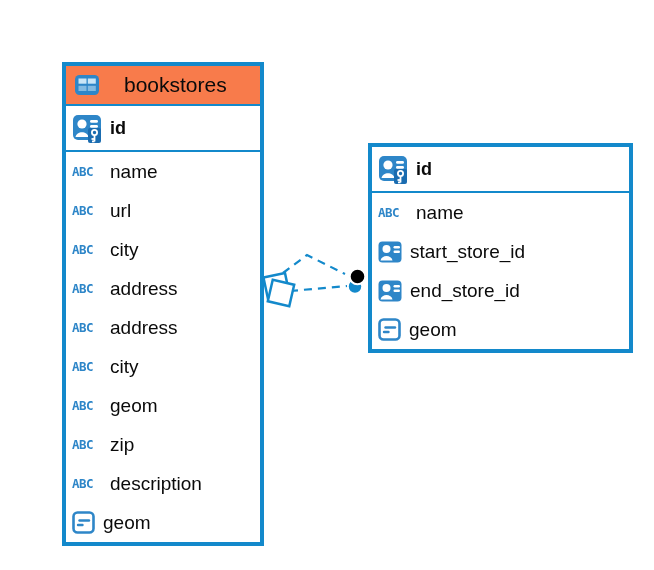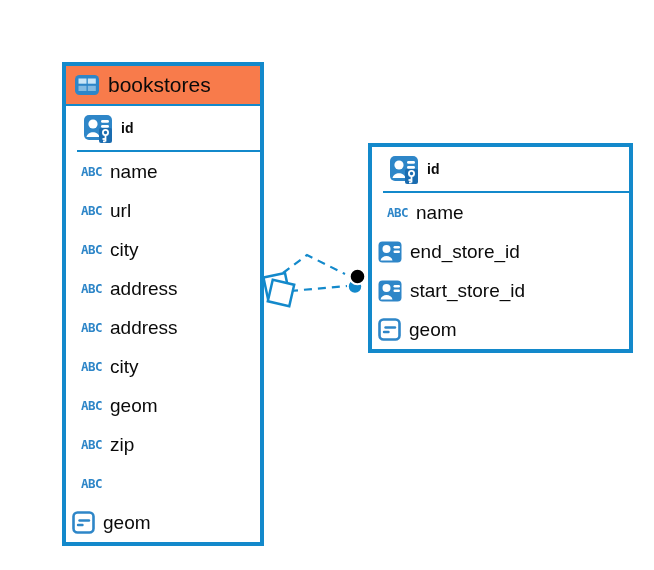--- a/index.html
+++ b/index.html
@@ -22,56 +22,55 @@
     border: 4px solid var(--line_blue, #1389CB);
     box-sizing: content-box;
   }
   .tbl-bookstores { left: 62px; top: 62px; width: 194px; }
   .tbl-routes     { left: 368px; top: 143px; width: 257px; }
 
   .thead {
     height: 38px;
     display: flex;
     align-items: center;
-    gap: 8px;
+    gap: 24px;
     padding: 0 8px;
     border-bottom: 2px solid var(--line_blue, #1389CB);
     font-size: 21px;
     white-space: nowrap;
   }
   .thead.orange { background: var(--header_orange, #F87B4B); }
   .thead.gray   { background: var(--header_gray, #E9E9E9); }
 
   .pkrow {
     height: 44px;
     display: flex;
     align-items: center;
     gap: 8px;
     padding: 0 6px;
     border-bottom: 2px solid var(--line_blue, #1389CB);
     font-weight: bold;
-    font-size: 14px;
+    font-size: 18px;
     background: #fff;
-    margin-left: 11px;
   }
   .crow {
     height: 39px;
     display: flex;
     align-items: center;
     gap: 8px;
     padding: 0 6px;
     font-size: 19px;
     background: #fff;
     white-space: nowrap;
   }
   .abc {
     display: inline-block;
     width: 30px;
     flex: 0 0 30px;
-    text-align: right;
+    text-align: left;
     font-family: "DejaVu Sans Mono", monospace;
     font-weight: bold;
     font-size: 12.5px;
     letter-spacing: -0.5px;
     color: var(--icon_blue, #2E86C8);
     user-select: none;
   }
   .ficon { flex: 0 0 auto; display: block; }
   .cname, .title, .pkname { color: #0a0a0a; }
 
@@ -166,20 +165,21 @@
       <div class="crow">
         <span class="abc">ABC</span>
         <span class="cname">geom</span>
       </div>
       <div class="crow">
         <span class="abc">ABC</span>
         <span class="cname">zip</span>
       </div>
       <div class="crow">
         <span class="abc">ABC</span>
+        <span class="cname">description</span>
       </div>
       <div class="crow">
         <svg class="ficon" width="23" height="23">
             <use href="#sym-geom"></use>
           </svg>
         <span class="cname">geom</span>
       </div>
     </div>
   </div>
 
@@ -192,27 +192,27 @@
     </div>
     <div>
       <div class="crow">
         <span class="abc">ABC</span>
         <span class="cname">name</span>
       </div>
       <div class="crow">
         <svg class="ficon" width="24" height="24">
             <use href="#sym-person"></use>
           </svg>
-        <span class="cname">end_store_id</span>
+        <span class="cname">start_store_id</span>
       </div>
       <div class="crow">
         <svg class="ficon" width="24" height="24">
             <use href="#sym-person"></use>
           </svg>
-        <span class="cname">start_store_id</span>
+        <span class="cname">end_store_id</span>
       </div>
       <div class="crow">
         <svg class="ficon" width="23" height="23">
             <use href="#sym-geom"></use>
           </svg>
         <span class="cname">geom</span>
       </div>
     </div>
   </div>
 

